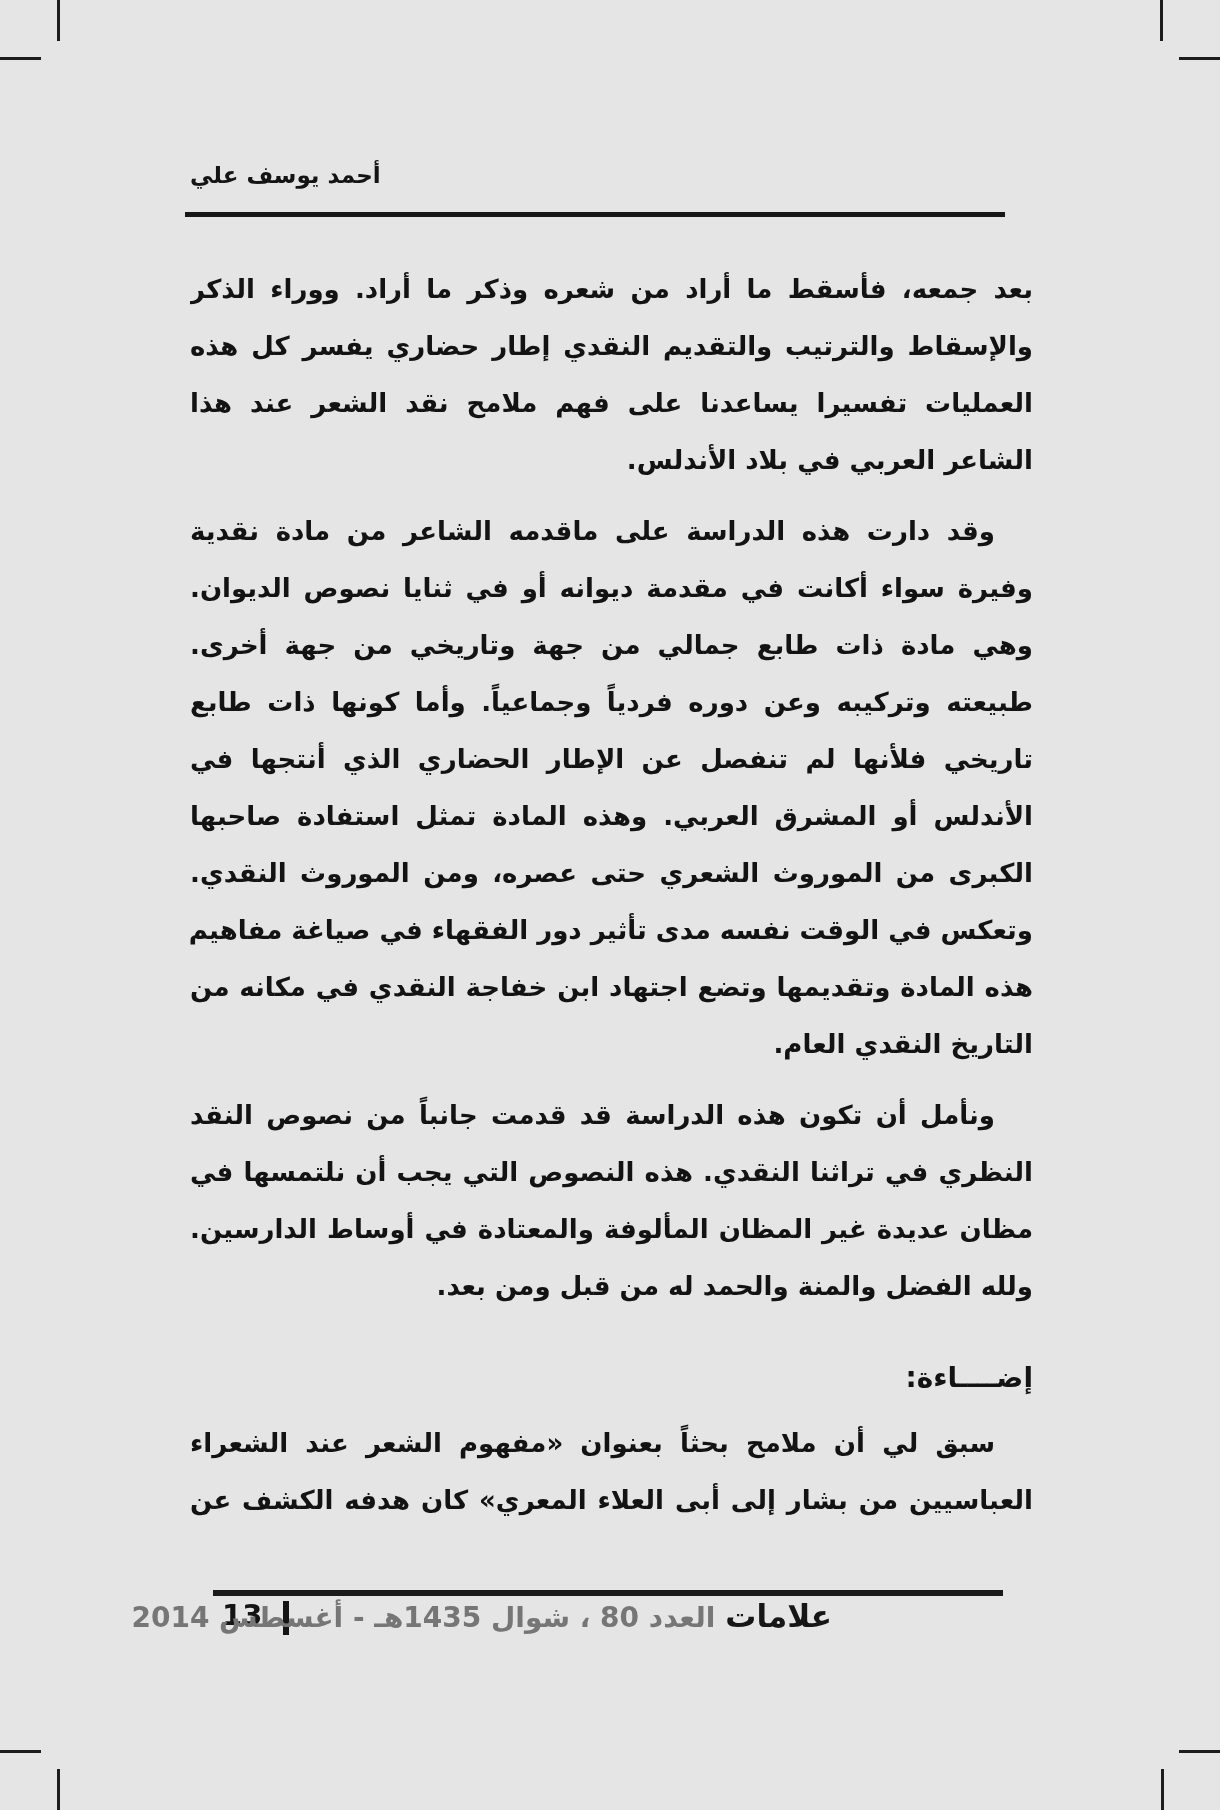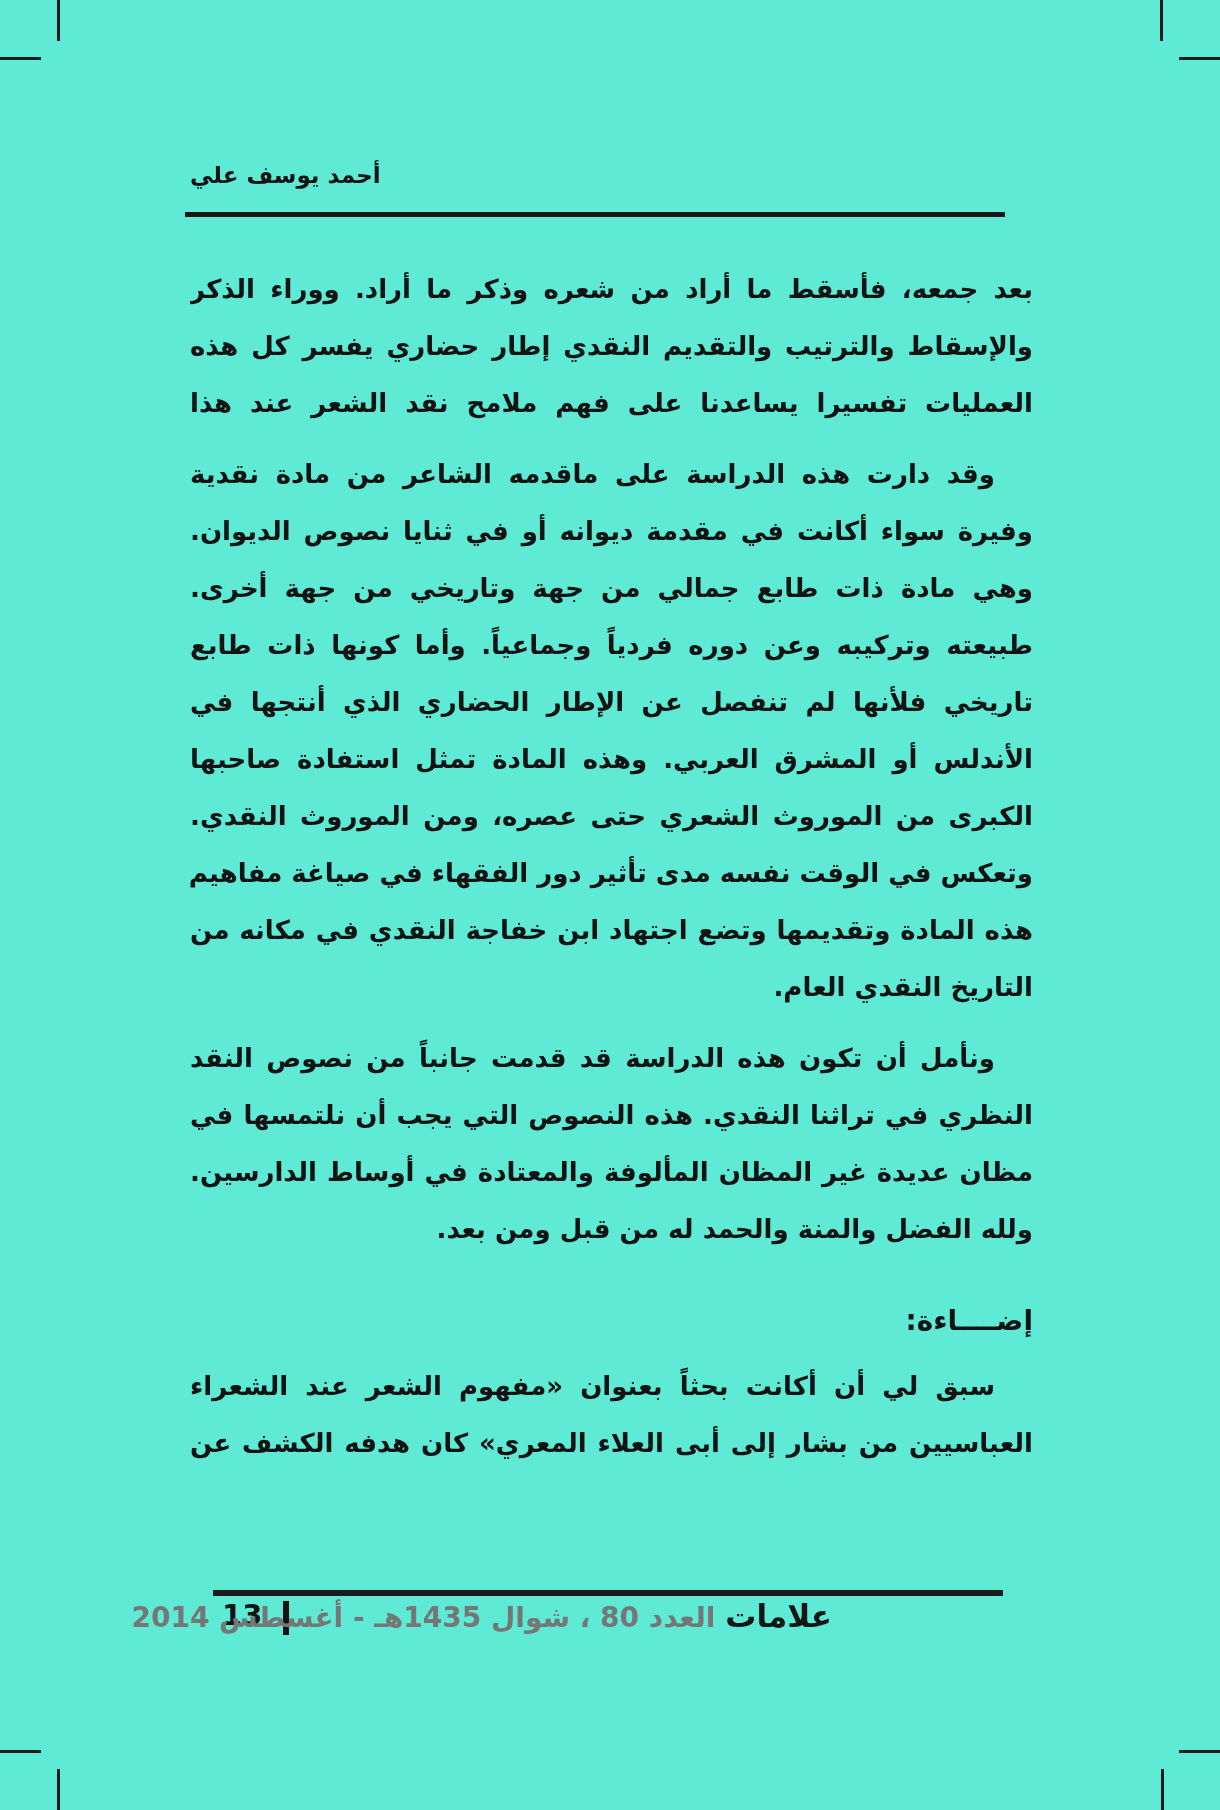--- a/index.html
+++ b/index.html
@@ -4,21 +4,21 @@
 <style>
   html, body {
     margin: 0;
     padding: 0;
     background: #ffffff;
   }
   .page {
     position: relative;
     width: 1220px;
     height: 1810px;
-    background: #5eead4;
+    background: #e5e5e5;
     overflow: hidden;
     font-family: "DejaVu Sans", sans-serif;
     color: #161616;
   }
   
   .crop {
     position: absolute;
     background: #1c1c1c;
   }
   
@@ -142,36 +142,37 @@
   <div class="crop" style="left:1179px;top:1750px; width:41px; height:3px;"></div>
   <div class="crop" style="left:1161px;top:1769px; width:3px;  height:41px;"></div>
 
   <div class="author">أحمد يوسف علي</div>
   <div class="header-rule"></div>
 
   <div class="body-text">
       <div class="tline">بعد جمعه، فأسقط ما أراد من شعره وذكر ما أراد. ووراء الذكر</div>
       <div class="tline">والإسقاط والترتيب والتقديم النقدي إطار حضاري يفسر كل هذه</div>
       <div class="tline">العمليات تفسيرا يساعدنا على فهم ملامح نقد الشعر عند هذا</div>
+      <div class="tline last">الشاعر العربي في بلاد الأندلس.</div>
       <div class="tline indent pgap">وقد دارت هذه الدراسة على ماقدمه الشاعر من مادة نقدية</div>
       <div class="tline">وفيرة سواء أكانت في مقدمة ديوانه أو في ثنايا نصوص الديوان.</div>
       <div class="tline">وهي مادة ذات طابع جمالي من جهة وتاريخي من جهة أخرى.</div>
       <div class="tline">طبيعته وتركيبه وعن دوره فردياً وجماعياً. وأما كونها ذات طابع</div>
       <div class="tline">تاريخي فلأنها لم تنفصل عن الإطار الحضاري الذي أنتجها في</div>
       <div class="tline">الأندلس أو المشرق العربي. وهذه المادة تمثل استفادة صاحبها</div>
       <div class="tline">الكبرى من الموروث الشعري حتى عصره، ومن الموروث النقدي.</div>
       <div class="tline">وتعكس في الوقت نفسه مدى تأثير دور الفقهاء في صياغة مفاهيم</div>
       <div class="tline">هذه المادة وتقديمها وتضع اجتهاد ابن خفاجة النقدي في مكانه من</div>
       <div class="tline last">التاريخ النقدي العام.</div>
       <div class="tline indent pgap">ونأمل أن تكون هذه الدراسة قد قدمت جانباً من نصوص النقد</div>
       <div class="tline">النظري في تراثنا النقدي. هذه النصوص التي يجب أن نلتمسها في</div>
       <div class="tline">مظان عديدة غير المظان المألوفة والمعتادة في أوساط الدارسين.</div>
       <div class="tline last">ولله الفضل والمنة والحمد له من قبل ومن بعد.</div>
       <div class="tline heading">إضــــاءة:</div>
-      <div class="tline indent pgap">سبق لي أن أكانت بحثاً بعنوان «مفهوم الشعر عند الشعراء</div>
+      <div class="tline indent pgap">سبق لي أن ملامح بحثاً بعنوان «مفهوم الشعر عند الشعراء</div>
       <div class="tline">العباسيين من بشار إلى أبى العلاء المعري» كان هدفه الكشف عن</div>
     </div>
 
   <div class="footer-rule"></div>
   <div class="page-number">13</div>
   <div class="footer-bar"></div>
   <div class="footer-info">
     <span class="journal-logo">علامات</span>
     <span class="issue-info">العدد 80 ، شوال 1435هـ - أغسطس 2014</span>
   </div>

